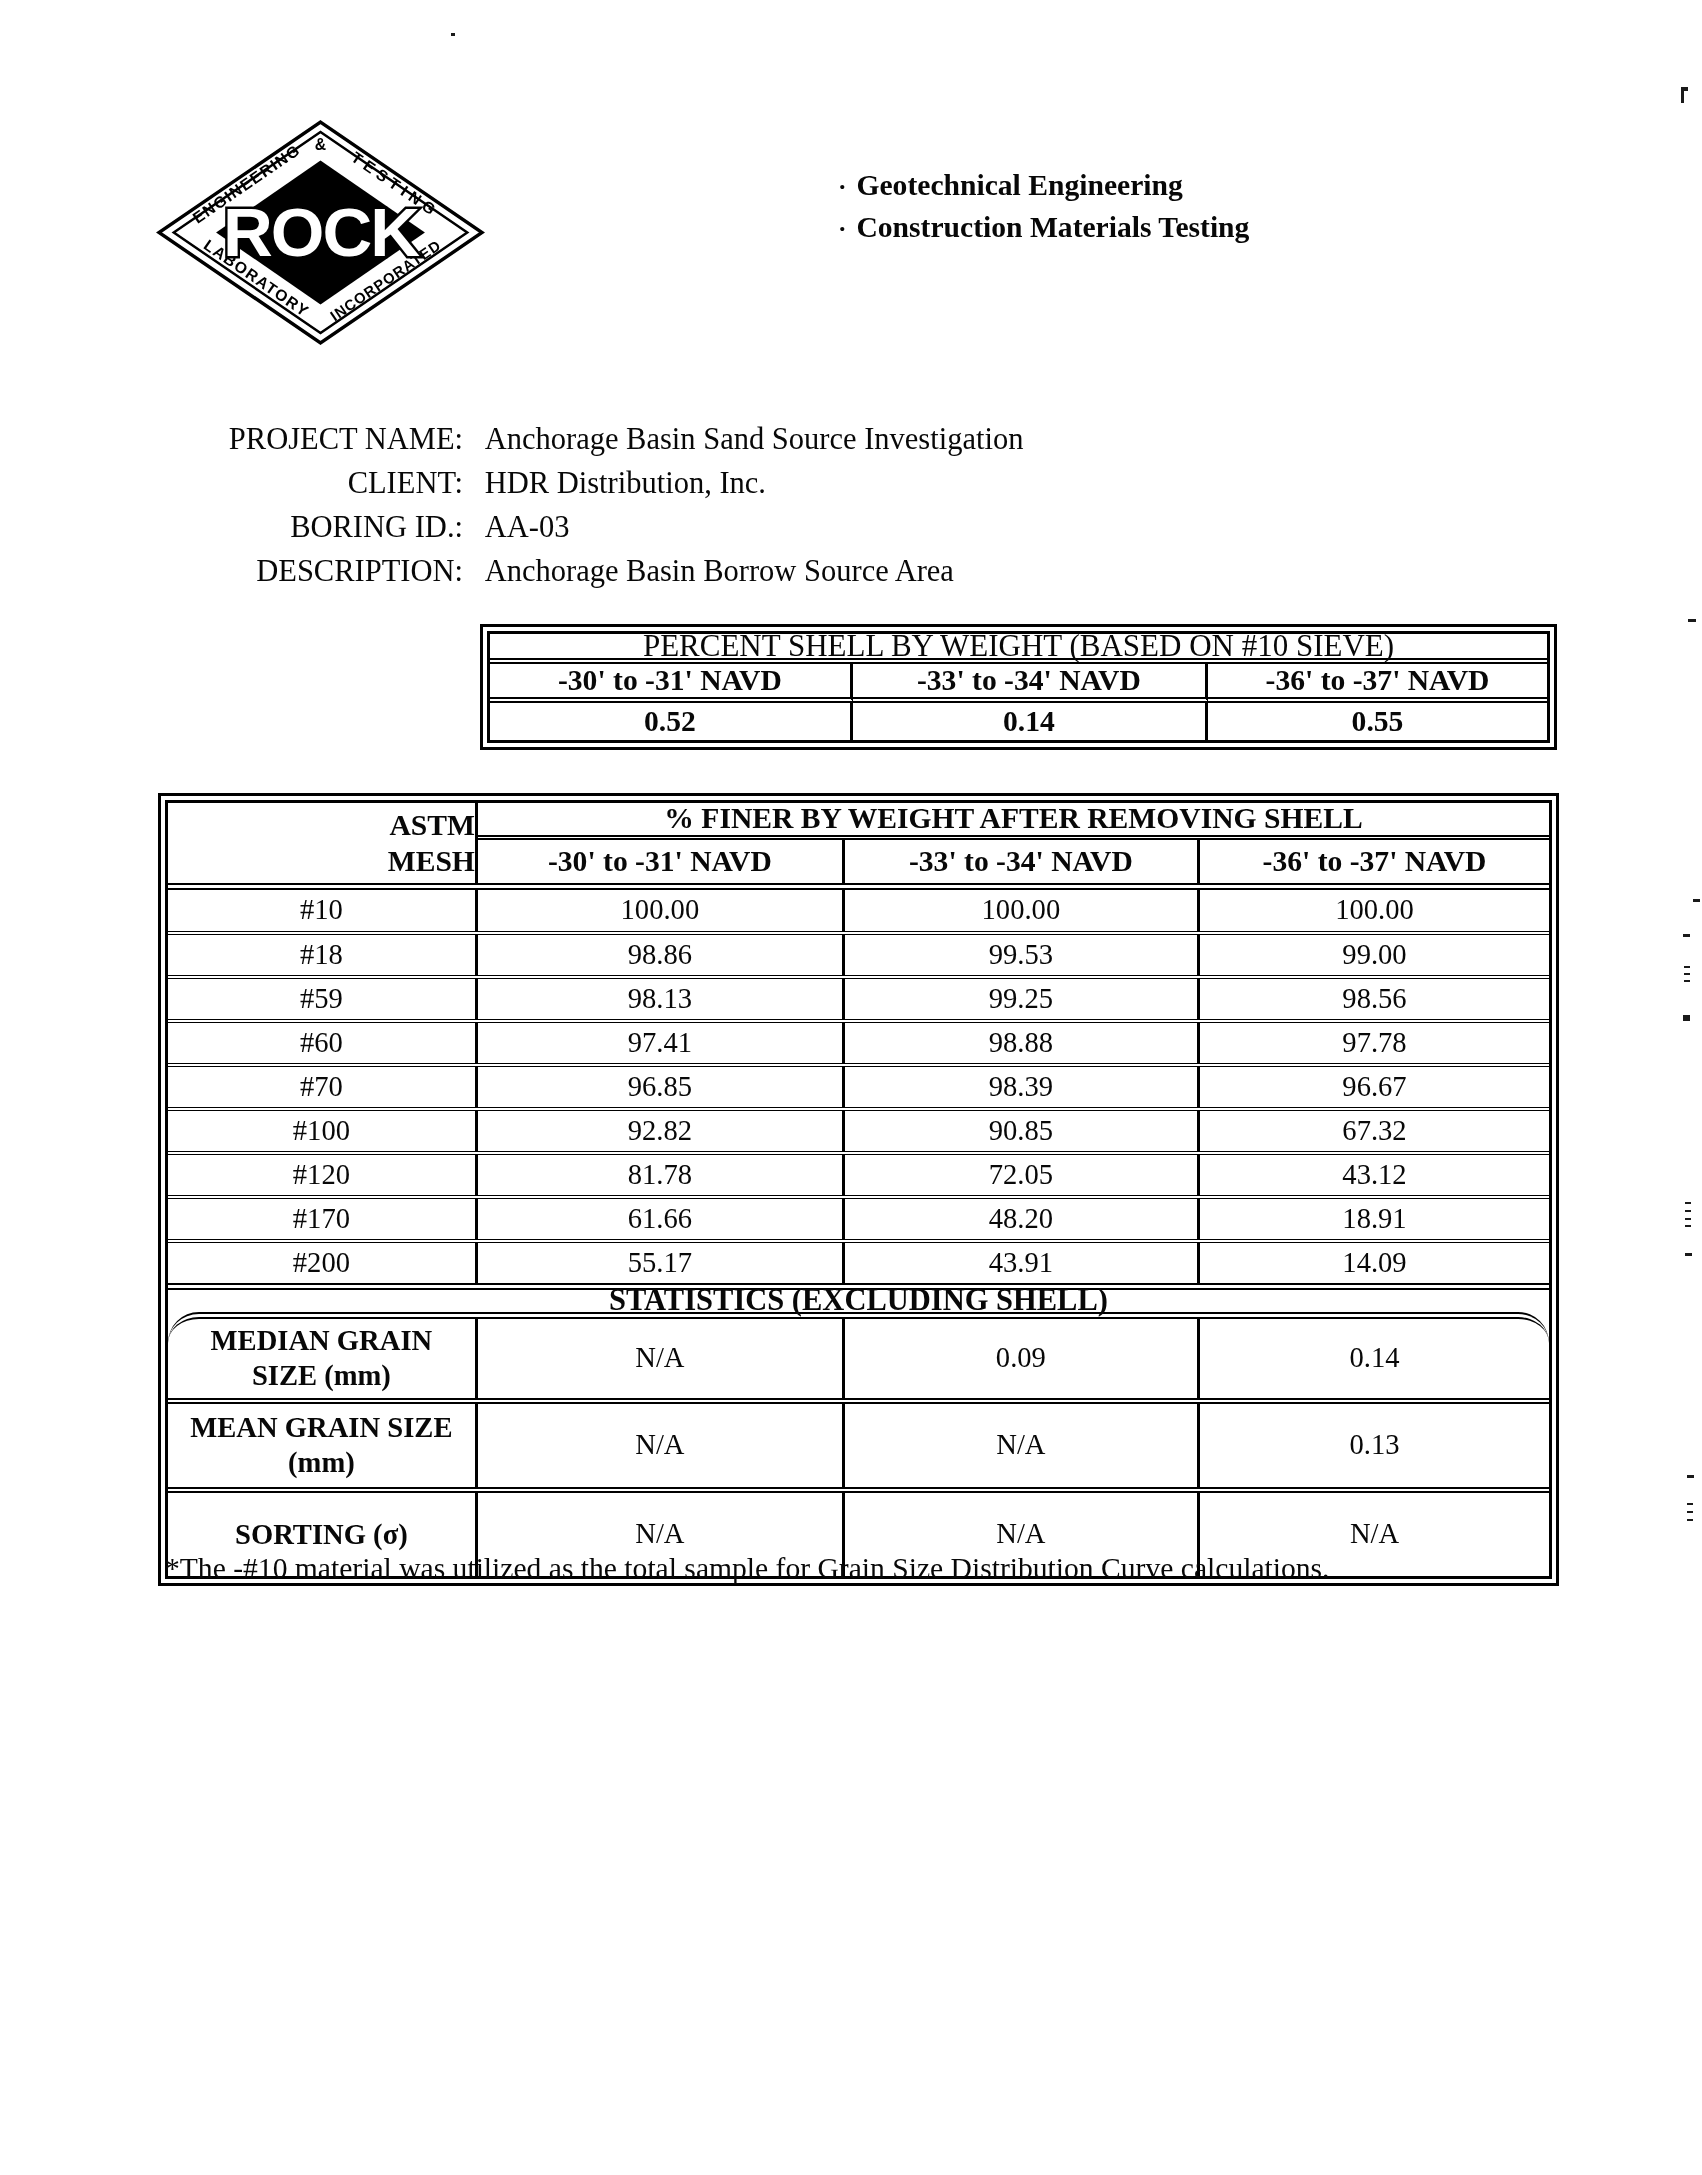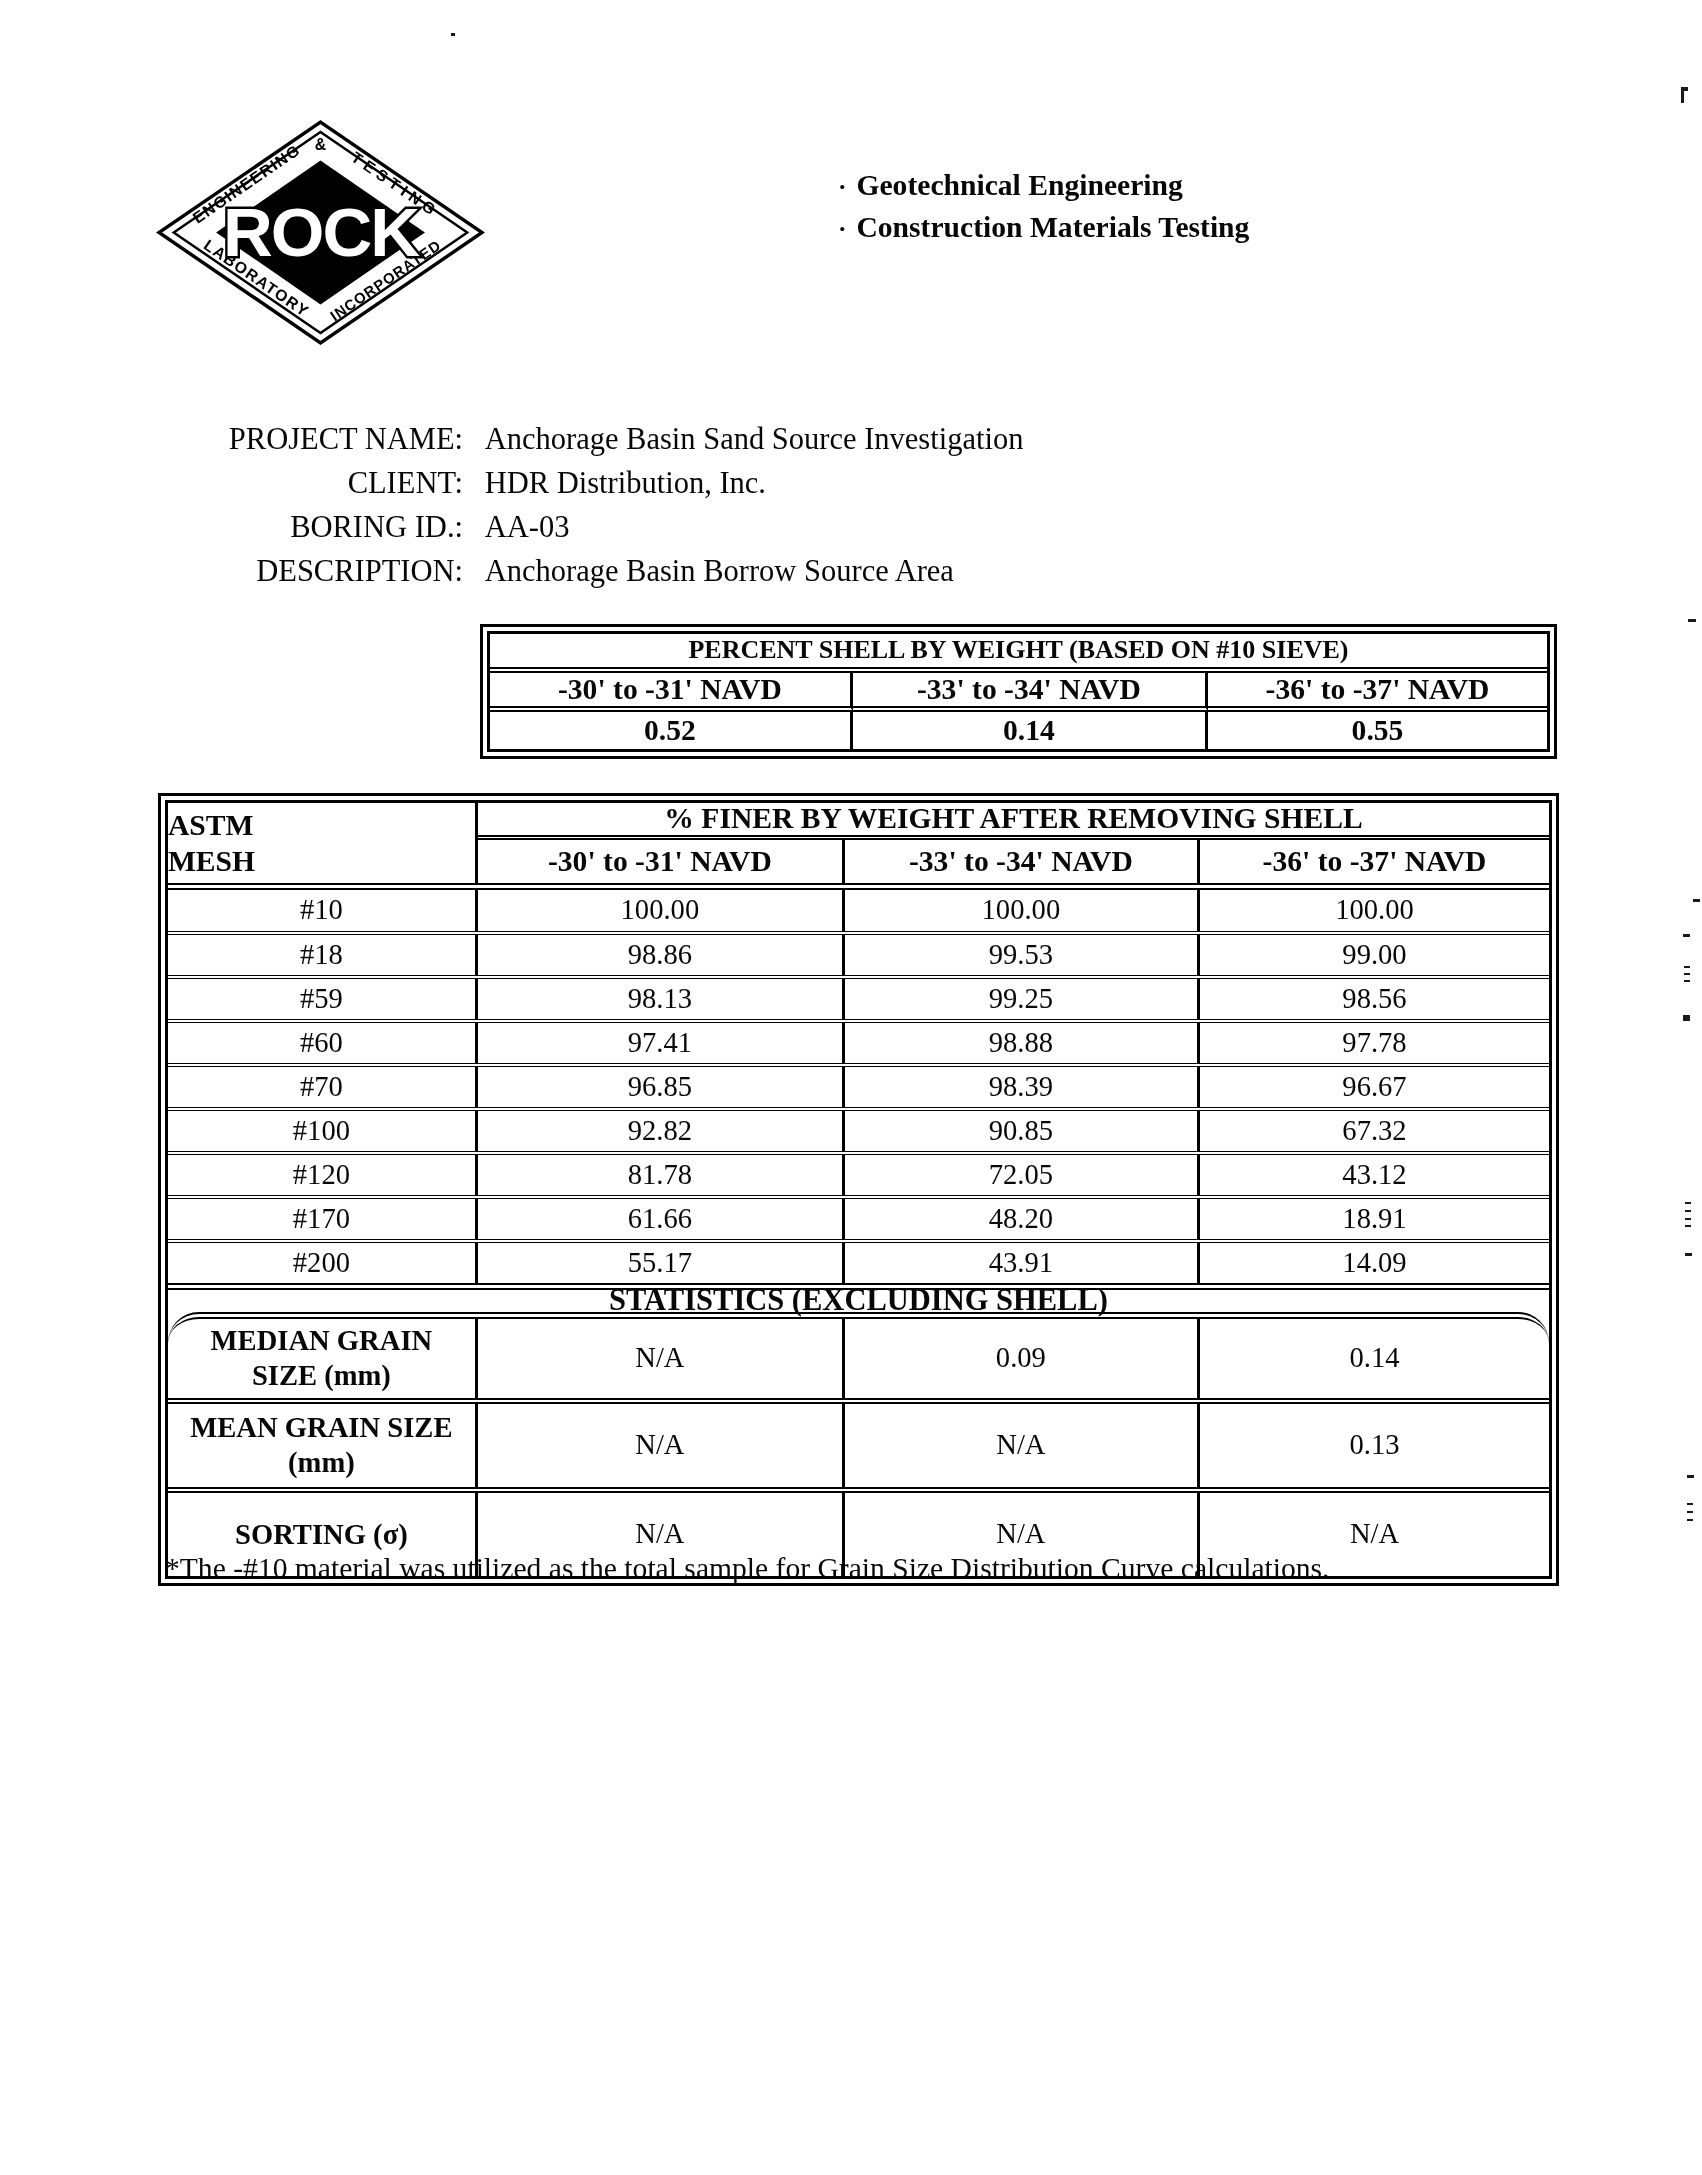--- a/index.html
+++ b/index.html
@@ -19,29 +19,29 @@
         grid-template-columns:325px auto;column-gap:21.7px;row-gap:8.9px;font-size:30.5px;}
   .info .lbl{font-weight:normal;text-align:right;white-space:nowrap;}
   .info .val{text-align:left;white-space:nowrap;}
   
   .frame{border:3px solid #000;padding:3.9px;background:#fff;box-sizing:border-box;}
   .frame-inner{border:3px solid #000;box-sizing:border-box;background:#fff;}
   .cell{display:flex;align-items:center;justify-content:center;box-sizing:border-box;text-align:center;}
   .vline{border-right:3px solid #000;}
   
   .table1{position:absolute;left:480px;top:624px;width:1077px;}
-  .t1-title{height:39px;border-bottom:6.9px double #000;font-weight:bold;font-size:26px;}
+  .t1-title{height:30px;border-bottom:6.9px double #000;font-weight:normal;font-size:31px;}
   .t1-grid{display:grid;grid-template-columns:363px 355px 1fr;}
   .t1-head{height:39px;border-bottom:6.9px double #000;font-weight:bold;font-size:29.6px;}
   .t1-val{height:37px;font-weight:bold;font-size:29.6px;}
   
   .table2{position:absolute;left:158px;top:793px;width:1401px;}
   .t2-headwrap{display:grid;grid-template-columns:310px 1fr;}
   .t2-astm{border-right:3px solid #000;display:flex;flex-direction:column;
-           justify-content:center;align-items:flex-start;font-weight:bold;font-size:29.6px;line-height:36px;}
+           justify-content:center;align-items:flex-end;font-weight:bold;font-size:29.6px;line-height:36px;}
   .t2-spanhead{height:37px;border-bottom:5.9px double #000;font-weight:bold;font-size:29.6px;}
   .t2-navd{display:grid;grid-template-columns:367px 355px 1fr;height:43px;}
   .t2-navd .cell{font-weight:bold;font-size:29.6px;}
   .t2-row{display:grid;grid-template-columns:310px 367px 355px 1fr;height:40px;
           border-top:4.9px double #000;font-size:28.6px;}
   .t2-row.first{height:41px;border-top:7.9px double #000;}
   .t2-stats-title{height:29px;border-top:7.9px double #000;font-weight:bold;font-size:30.5px;}
   .t2-srow{display:grid;grid-template-columns:310px 367px 355px 1fr;font-size:28.6px;}
   .t2-srow .slbl{font-weight:bold;flex-direction:column;line-height:35px;}
   .sr1{height:79px;border-top:7.9px double #000;border-radius:31px;}

